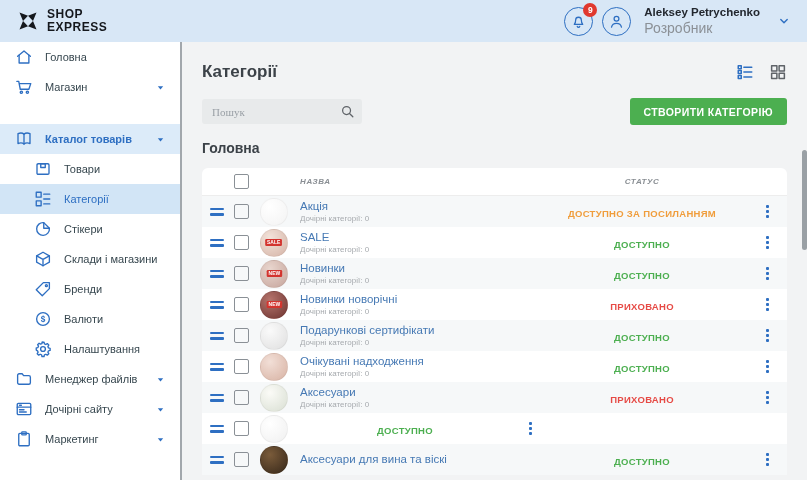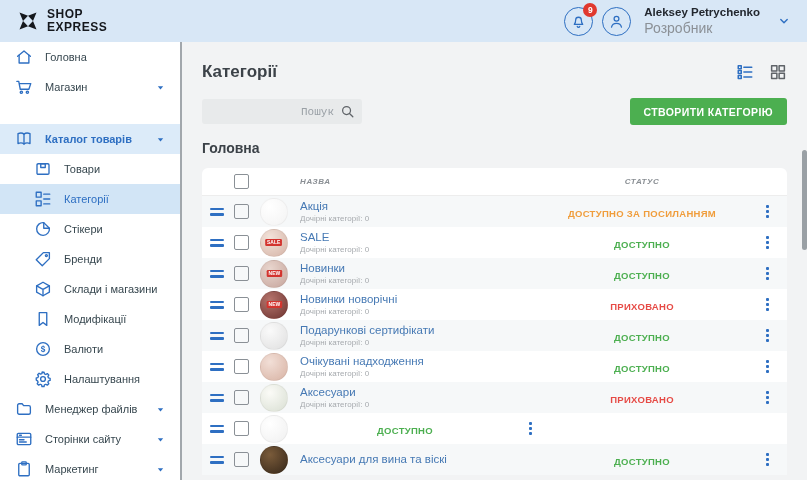--- a/index.html
+++ b/index.html
@@ -67,21 +67,21 @@
   .view-toggles { display:flex; gap:15px; align-items:center; }
   .view-btn { width:18px; height:18px; cursor:pointer; }
   .view-btn svg { width:18px; height:18px; stroke-width:2; }
   .view-btn.active { color:#2e6fc2; }
   .view-btn.inactive { color:#5f6368; }
 
   .controls-row { margin-top:14px; display:flex; align-items:center; justify-content:space-between; height:27px; }
   .search-wrap { position:relative; width:160px; }
   .search-input {
     width:160px; height:25px; background:#e8eaeb; border:none; border-radius:3px;
-    padding:0 28px 0 10px; font-size:11px; font-family:Liberation Mono, monospace; color:#3a4149; outline:none;text-align:right;
+    padding:0 28px 0 10px; font-size:11px; font-family:Liberation Serif, serif; color:#3a4149; outline:none;
   }
   .search-input::placeholder { color:#9aa0a6; }
   .search-icon { position:absolute; right:7px; top:5px; width:15px; height:15px; color:#5f6368; }
   .search-icon svg { width:15px; height:15px; stroke-width:2; }
   .create-btn {
     background:#4caf50; color:#fff; border:none; border-radius:3px; height:27px;
     padding:4px 14px; font-size:10.5px; font-weight:700; letter-spacing:.4px;
     font-family:"Liberation Sans",sans-serif; cursor:pointer;
   }
   .section-title { margin-top:15px; font-size:14px; font-weight:700; color:#3c4248; }
@@ -245,44 +245,35 @@
           <path d="M13 3.5A8.5 8.5 0 1 0 20.5 11L13 3.5z"></path>
           <path d="M13 3.5V11h7.5"></path>
         </svg>
       </span>
     <span class="s-label">Стікери</span>
 
   </div>
     <div class="side-item sub">
     <span class="s-icon">
         <svg viewBox="0 0 24 24">
+          <path d="M12 3l8.5 4.8v8.4L12 21l-8.5-4.8V7.8L12 3z"></path>
+          <path d="M3.5 7.8 12 12.6l8.5-4.8M12 12.6V21"></path>
+        </svg>
+      </span>
+    <span class="s-label">Склади і магазини</span>
+
+  </div>
+    <div class="side-item sub">
+    <span class="s-icon">
+        <svg viewBox="0 0 24 24">
           <path d="M12.5 3.5h8v8L11 21l-8-8 9.5-9.5z"></path>
           <circle cx="16.5" cy="7.5" r="1.3"></circle>
         </svg>
       </span>
     <span class="s-label">Бренди</span>
-
-  </div>
-    <div class="side-item sub">
-    <span class="s-icon">
-        <svg viewBox="0 0 24 24">
-          <path d="M12 3l8.5 4.8v8.4L12 21l-8.5-4.8V7.8L12 3z"></path>
-          <path d="M3.5 7.8 12 12.6l8.5-4.8M12 12.6V21"></path>
-        </svg>
-      </span>
-    <span class="s-label">Склади і магазини</span>
-
-  </div>
-    <div class="side-item sub">
-    <span class="s-icon">
-        <svg viewBox="0 0 24 24">
-          <path d="M7 3.5h10v17l-5-3.8-5 3.8v-17z"></path>
-        </svg>
-      </span>
-    <span class="s-label">Модифікації</span>
 
   </div>
     <div class="side-item sub">
     <span class="s-icon">
         <svg viewBox="0 0 24 24">
           <circle cx="12" cy="12" r="8.5"></circle>
           <text x="12" y="15.8" font-size="11" font-weight="bold" text-anchor="middle" fill="currentColor" stroke="none" font-family="Liberation Sans, sans-serif">$</text>
         </svg>
       </span>
     <span class="s-label">Валюти</span>
@@ -312,21 +303,21 @@
     </span>
   </div>
     <div class="side-item top">
     <span class="s-icon">
         <svg viewBox="0 0 24 24">
           <rect x="3" y="4.5" width="18" height="15" rx="1.5"></rect>
           <path d="M3 9.5h18M6 7h2.5"></path>
           <path d="M6 13h6M6 16h9"></path>
         </svg>
       </span>
-    <span class="s-label">Сторінки сайту</span>
+    <span class="s-label">Дочірні сайту</span>
     <span class="s-chevron">
       <svg viewBox="0 0 24 24">
           <path d="M7 9.5h10L12 15.5z" fill="currentColor" stroke="none"></path>
         </svg>
     </span>
   </div>
     <div class="side-item top">
     <span class="s-icon">
         <svg viewBox="0 0 24 24">
           <rect x="5" y="4.5" width="14" height="16.5" rx="1.5"></rect>

